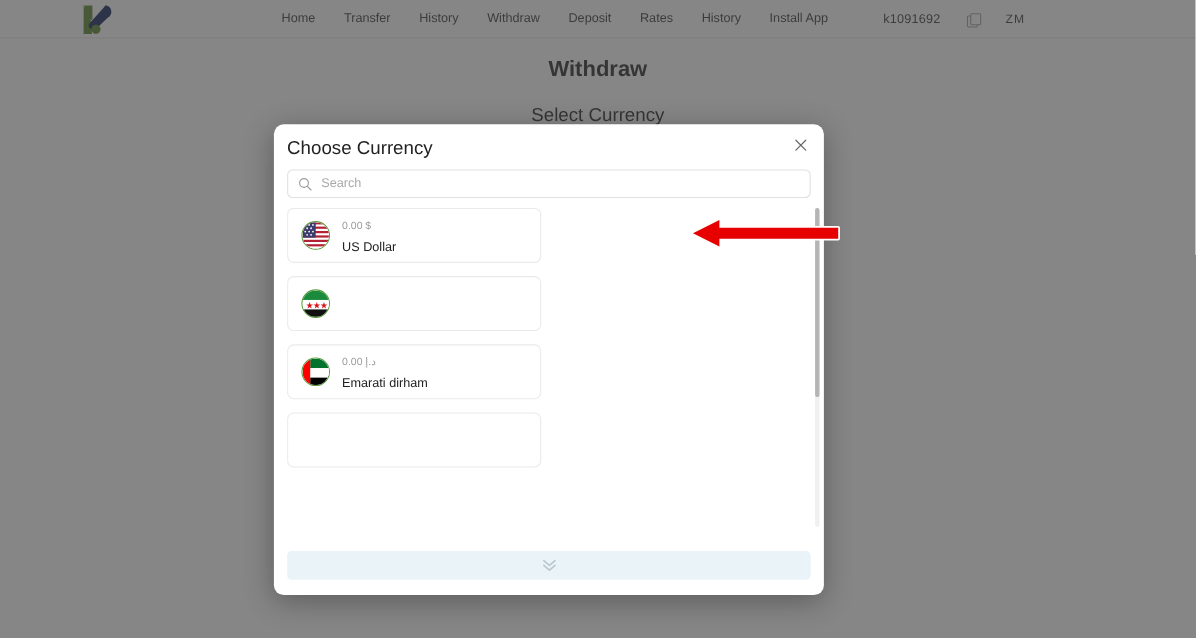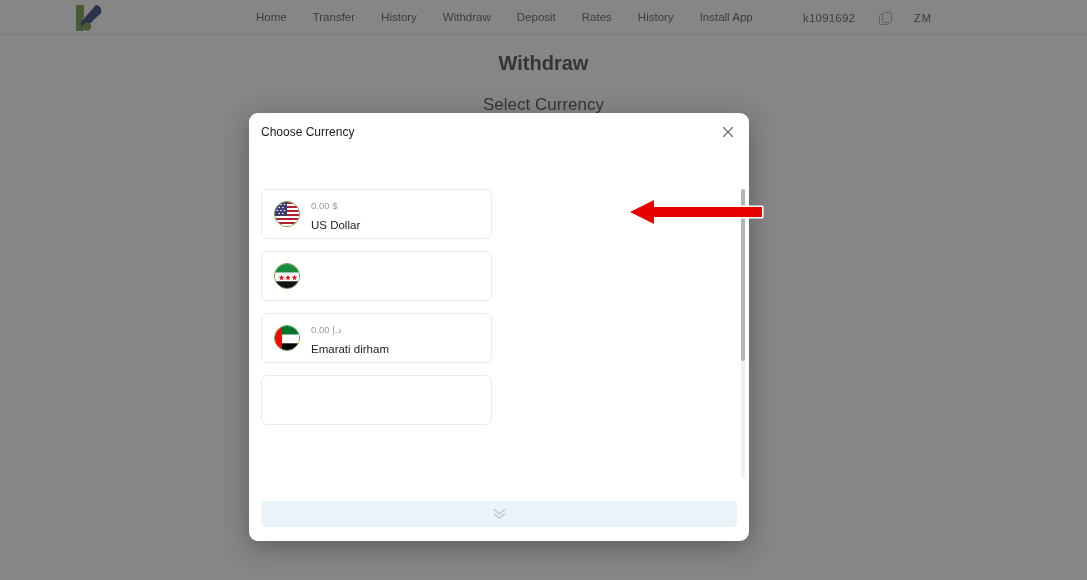--- a/index.html
+++ b/index.html
@@ -52,21 +52,21 @@
   .overlay { position:absolute; inset:0; background:rgba(60,60,60,.62); }
 
   .modal {
     position:absolute; left:249px; top:113px; width:500px; height:428px;
     background:#ffffff; border-radius:9px;
     box-shadow:0 6px 26px rgba(0,0,0,.30);
     overflow:hidden;
   }
   .modal-head { position:relative; height:40px; }
   .modal-title {
-    position:absolute; left:12px; top:12px; font-size:12px; color:#222;
+    position:absolute; left:12px; top:12px; font-size:17px; color:#222;
   }
   .modal-close {
     position:absolute; right:10px; top:8px; width:22px; height:22px;
     cursor:pointer; color:#666;
   }
   .modal-close svg { display:block; }
 
   .search-wrap {
     position:absolute; left:12px; top:41px; width:476px; height:26px;
     border:1px solid #e1e1e1; border-radius:5px; background:#fff;
@@ -165,20 +165,29 @@
 
     <div class="modal-head">
       <div class="modal-title">Choose Currency</div>
       <div class="modal-close">
         <svg viewBox="0 0 22 22" width="22" height="22">
           <path d="M6.5 6.5 L15.5 15.5 M15.5 6.5 L6.5 15.5" stroke="currentColor" stroke-width="1.1" fill="none" stroke-linecap="round"></path>
         </svg>
       </div>
     </div>
 
+    <div class="search-wrap">
+      <span class="search-ic">
+        <svg viewBox="0 0 14 14" width="13" height="13">
+          <circle cx="5.8" cy="5.8" r="4.3" stroke="currentColor" stroke-width="1.15" fill="none"></circle>
+          <path d="M9.1 9.1 L12.6 12.6" stroke="currentColor" stroke-width="1.15" stroke-linecap="round"></path>
+        </svg>
+      </span>
+      <input class="search-input" type="text" placeholder="Search" style="">
+    </div>
 
     <div class="list-scroll">
       <div class="grid" id="grid">
           <div class="cur-item">
             <span class="flag"><svg viewBox="0 0 26 26" width="26" height="26">
                 <rect width="26" height="26" fill="#ffffff"></rect>
                 <g fill="#b22234">
                   <rect y="0" width="26" height="2"></rect>
                   <rect y="4" width="26" height="2"></rect>
                   <rect y="8" width="26" height="2"></rect>

